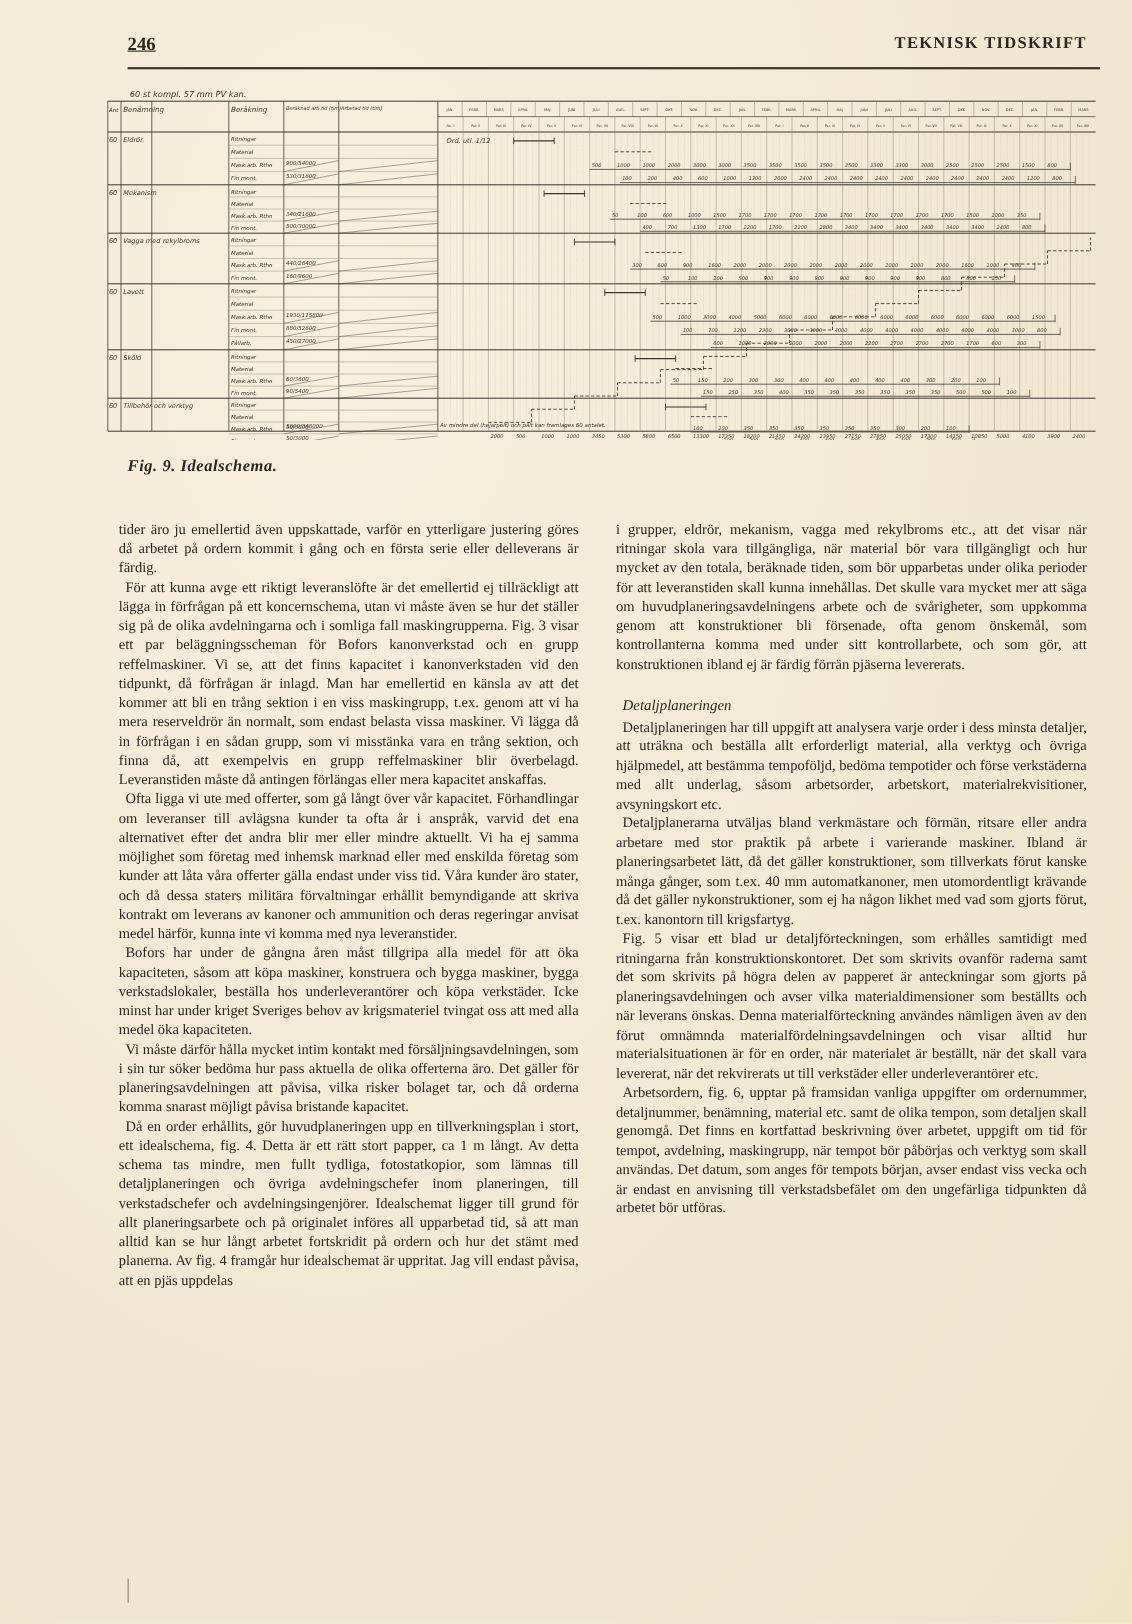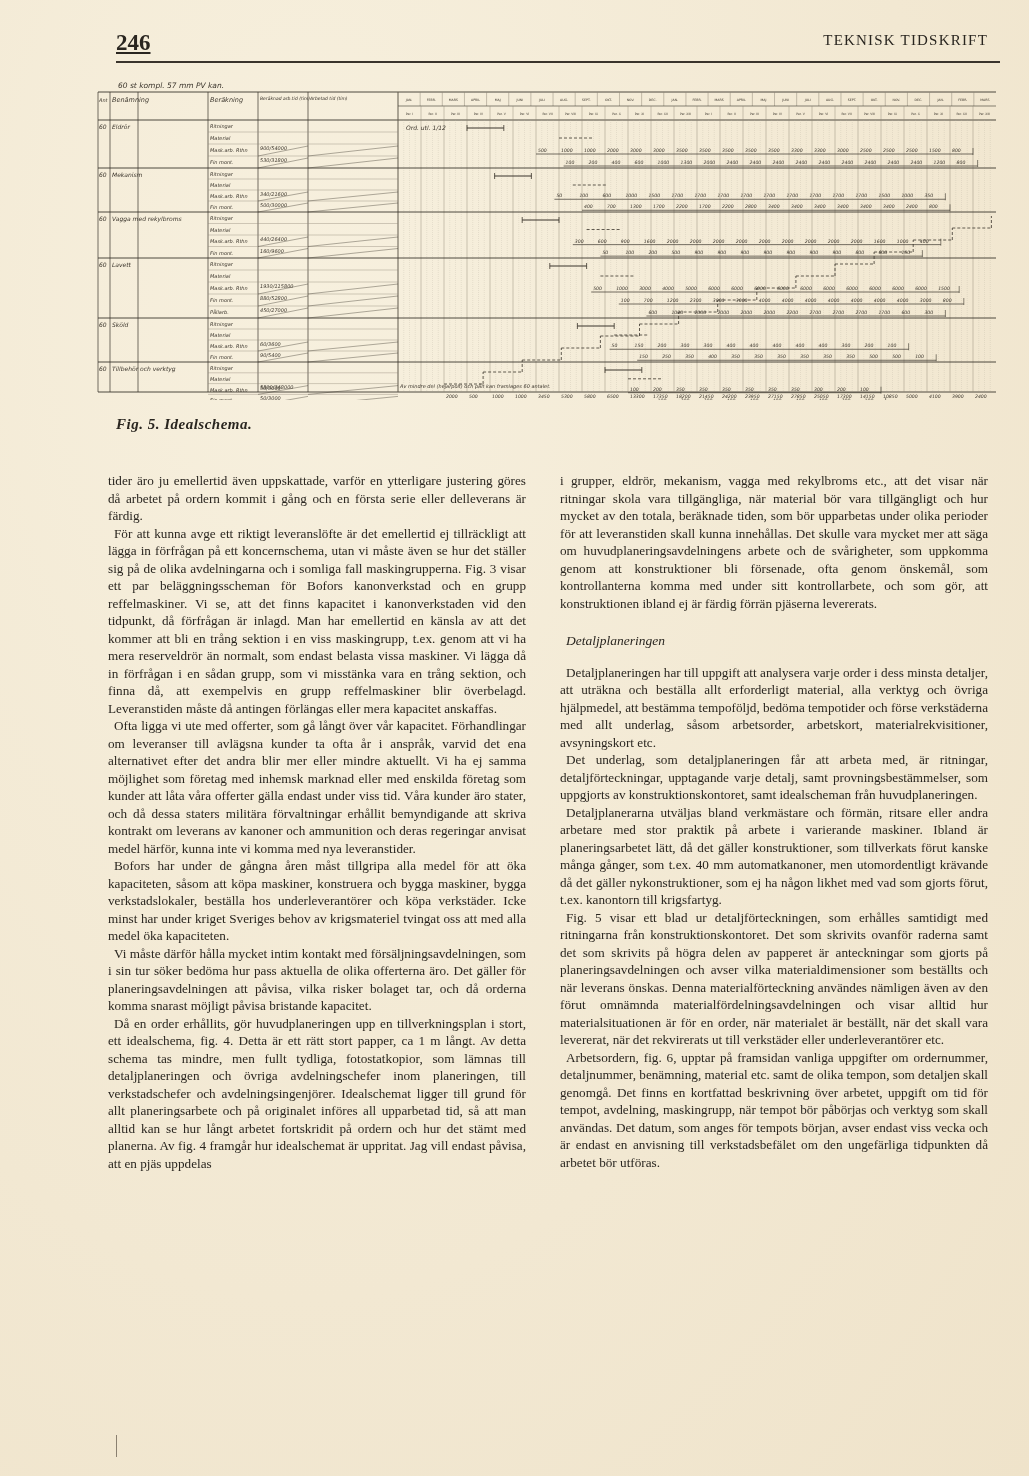--- a/index.html
+++ b/index.html
@@ -7,22 +7,22 @@
       width: 1029px; height: 1476px; overflow: hidden;
       background: #f4ecd8;
       background-image: radial-gradient(ellipse at 30% 20%, #f7f0de 0%, #f2e8d2 60%, #efe3ca 100%);
       font-family: "DejaVu Serif", serif;
       color: #2a2620;
       position: relative;
     }
     .header {
       position: absolute; left: 116px; top: 30px; width: 872px; height: 28px;
     }
-    .page-num { position: absolute; left: 0; top: 0; font-size: 23px; font-family: "Liberation Serif", serif; font-weight: bold; text-decoration: underline; }
-    .journal { position: absolute; right: 0; top: 2px; font-size: 15px; font-weight: normal; letter-spacing: 1.2px; font-family: "Liberation Serif", serif; }
+    .page-num { position: absolute; left: 0; top: 0; font-size: 17px; font-family: "Liberation Serif", serif; font-weight: bold; text-decoration: underline; }
+    .journal { position: absolute; right: 0; top: 2px; font-size: 15px; font-weight: bold; letter-spacing: 1.2px; font-family: "Liberation Serif", serif; }
     .rule { position: absolute; left: 116px; top: 61px; width: 884px; height: 2px; background: #3a342c; }
 
     
     .chart { position: absolute; left: 78px; top: 80px; width: 930px; height: 320px; }
     .chart svg { width: 100%; height: 100%; }
 
     .caption {
       position: absolute; left: 116px; top: 416px;
       font-family: "Liberation Serif", serif; font-style: italic; font-weight: bold;
       font-size: 15px; letter-spacing: 0.5px;
@@ -32,21 +32,21 @@
       position: absolute; top: 472px; width: 418px;
       font-family: "Liberation Serif", serif;
       font-size: 13.2px; line-height: 17.5px;
       text-align: justify; hyphens: manual;
     }
     .col.left { left: 108px; }
     .col.right { left: 560px; width: 428px; }
     .col p { margin: 0; text-indent: 6px; }
     .col p.noindent { text-indent: 0; }
     .col h3 {
-      margin: 20px 0 14px 6px; font-size: 13.5px; font-style: italic; font-weight: normal;
+      margin: 20px 0 2px 6px; font-size: 13.5px; font-style: italic; font-weight: normal;
     }
     .margin-mark { position: absolute; left: 116px; top: 1435px; width: 1px; height: 22px; background: #8a8070; }
   </style>
 </head>
 <body>
 
 <div class="header">
   <span class="page-num">246</span>
   <span class="journal">TEKNISK TIDSKRIFT</span>
 </div>
@@ -664,34 +664,33 @@
       <text x="759" y="318" font-size="4.6" font-family="DejaVu Sans, sans-serif" font-style="italic" fill="#3b352c">17300</text>
       <text x="782" y="318" font-size="4.6" font-family="DejaVu Sans, sans-serif" font-style="italic" fill="#3b352c">14150</text>
       <text x="805" y="318" font-size="4.6" font-family="DejaVu Sans, sans-serif" font-style="italic" fill="#3b352c">10850</text>
       <text x="828" y="318" font-size="4.6" font-family="DejaVu Sans, sans-serif" font-style="italic" fill="#3b352c">5000</text>
       <text x="851" y="318" font-size="4.6" font-family="DejaVu Sans, sans-serif" font-style="italic" fill="#3b352c">4100</text>
       <text x="874" y="318" font-size="4.6" font-family="DejaVu Sans, sans-serif" font-style="italic" fill="#3b352c">3900</text>
       <text x="897" y="318" font-size="4.6" font-family="DejaVu Sans, sans-serif" font-style="italic" fill="#3b352c">2400</text>
     </svg>
 </div>
 
-<div class="caption">Fig. 5. Idealschema.</div>
+<div class="caption">Fig. 9. Idealschema.</div>
 
 <div class="col left">
   <p class="noindent">tider äro ju emellertid även uppskattade, varför en ytterligare justering göres då arbetet på ordern kommit i gång och en första serie eller delleverans är färdig.</p>
   <p>För att kunna avge ett riktigt leveranslöfte är det emellertid ej tillräckligt att lägga in förfrågan på ett koncernschema, utan vi måste även se hur det ställer sig på de olika avdelningarna och i somliga fall maskingrupperna. Fig. 3 visar ett par beläggningsscheman för Bofors kanonverkstad och en grupp reffelmaskiner. Vi se, att det finns kapacitet i kanonverkstaden vid den tidpunkt, då förfrågan är inlagd. Man har emellertid en känsla av att det kommer att bli en trång sektion i en viss maskingrupp, t.ex. genom att vi ha mera reserveldrör än normalt, som endast belasta vissa maskiner. Vi lägga då in förfrågan i en sådan grupp, som vi misstänka vara en trång sektion, och finna då, att exempelvis en grupp reffelmaskiner blir överbelagd. Leveranstiden måste då antingen förlängas eller mera kapacitet anskaffas.</p>
   <p>Ofta ligga vi ute med offerter, som gå långt över vår kapacitet. Förhandlingar om leveranser till avlägsna kunder ta ofta år i anspråk, varvid det ena alternativet efter det andra blir mer eller mindre aktuellt. Vi ha ej samma möjlighet som företag med inhemsk marknad eller med enskilda företag som kunder att låta våra offerter gälla endast under viss tid. Våra kunder äro stater, och då dessa staters militära förvaltningar erhållit bemyndigande att skriva kontrakt om leverans av kanoner och ammunition och deras regeringar anvisat medel härför, kunna inte vi komma med nya leveranstider.</p>
   <p>Bofors har under de gångna åren måst tillgripa alla medel för att öka kapaciteten, såsom att köpa maskiner, konstruera och bygga maskiner, bygga verkstadslokaler, beställa hos underleverantörer och köpa verkstäder. Icke minst har under kriget Sveriges behov av krigsmateriel tvingat oss att med alla medel öka kapaciteten.</p>
   <p>Vi måste därför hålla mycket intim kontakt med försäljningsavdelningen, som i sin tur söker bedöma hur pass aktuella de olika offerterna äro. Det gäller för planeringsavdelningen att påvisa, vilka risker bolaget tar, och då orderna komma snarast möjligt påvisa bristande kapacitet.</p>
   <p>Då en order erhållits, gör huvudplaneringen upp en tillverkningsplan i stort, ett idealschema, fig. 4. Detta är ett rätt stort papper, ca 1 m långt. Av detta schema tas mindre, men fullt tydliga, fotostatkopior, som lämnas till detaljplaneringen och övriga avdelningschefer inom planeringen, till verkstadschefer och avdelningsingenjörer. Idealschemat ligger till grund för allt planeringsarbete och på originalet införes all upparbetad tid, så att man alltid kan se hur långt arbetet fortskridit på ordern och hur det stämt med planerna. Av fig. 4 framgår hur idealschemat är uppritat. Jag vill endast påvisa, att en pjäs uppdelas</p>
 </div>
 
 <div class="col right">
   <p class="noindent">i grupper, eldrör, mekanism, vagga med rekylbroms etc., att det visar när ritningar skola vara tillgängliga, när material bör vara tillgängligt och hur mycket av den totala, beräknade tiden, som bör upparbetas under olika perioder för att leveranstiden skall kunna innehållas. Det skulle vara mycket mer att säga om huvudplaneringsavdelningens arbete och de svårigheter, som uppkomma genom att konstruktioner bli försenade, ofta genom önskemål, som kontrollanterna komma med under sitt kontrollarbete, och som gör, att konstruktionen ibland ej är färdig förrän pjäserna levererats.</p>
   <h3>Detaljplaneringen</h3>
   <p>Detaljplaneringen har till uppgift att analysera varje order i dess minsta detaljer, att uträkna och beställa allt erforderligt material, alla verktyg och övriga hjälpmedel, att bestämma tempoföljd, bedöma tempotider och förse verkstäderna med allt underlag, såsom arbetsorder, arbetskort, materialrekvisitioner, avsyningskort etc.</p>
-  <p>Det underlag, som detaljplaneringen får att arbeta med, är ritningar, detaljförteckningar, upptagande varje detalj, samt provningsbestämmelser, som uppgjorts av konstruktionskontoret, samt idealscheman från huvudplaneringen.</p>
   <p>Detaljplanerarna utväljas bland verkmästare och förmän, ritsare eller andra arbetare med stor praktik på arbete i varierande maskiner. Ibland är planeringsarbetet lätt, då det gäller konstruktioner, som tillverkats förut kanske många gånger, som t.ex. 40 mm automatkanoner, men utomordentligt krävande då det gäller nykonstruktioner, som ej ha någon likhet med vad som gjorts förut, t.ex. kanontorn till krigsfartyg.</p>
   <p>Fig. 5 visar ett blad ur detaljförteckningen, som erhålles samtidigt med ritningarna från konstruktionskontoret. Det som skrivits ovanför raderna samt det som skrivits på högra delen av papperet är anteckningar som gjorts på planeringsavdelningen och avser vilka materialdimensioner som beställts och när leverans önskas. Denna materialförteckning användes nämligen även av den förut omnämnda materialfördelningsavdelningen och visar alltid hur materialsituationen är för en order, när materialet är beställt, när det skall vara levererat, när det rekvirerats ut till verkstäder eller underleverantörer etc.</p>
   <p>Arbetsordern, fig. 6, upptar på framsidan vanliga uppgifter om ordernummer, detaljnummer, benämning, material etc. samt de olika tempon, som detaljen skall genomgå. Det finns en kortfattad beskrivning över arbetet, uppgift om tid för tempot, avdelning, maskingrupp, när tempot bör påbörjas och verktyg som skall användas. Det datum, som anges för tempots början, avser endast viss vecka och är endast en anvisning till verkstadsbefälet om den ungefärliga tidpunkten då arbetet bör utföras.</p>
 </div>
 
 <div class="margin-mark"></div>
 
 </body></html>

